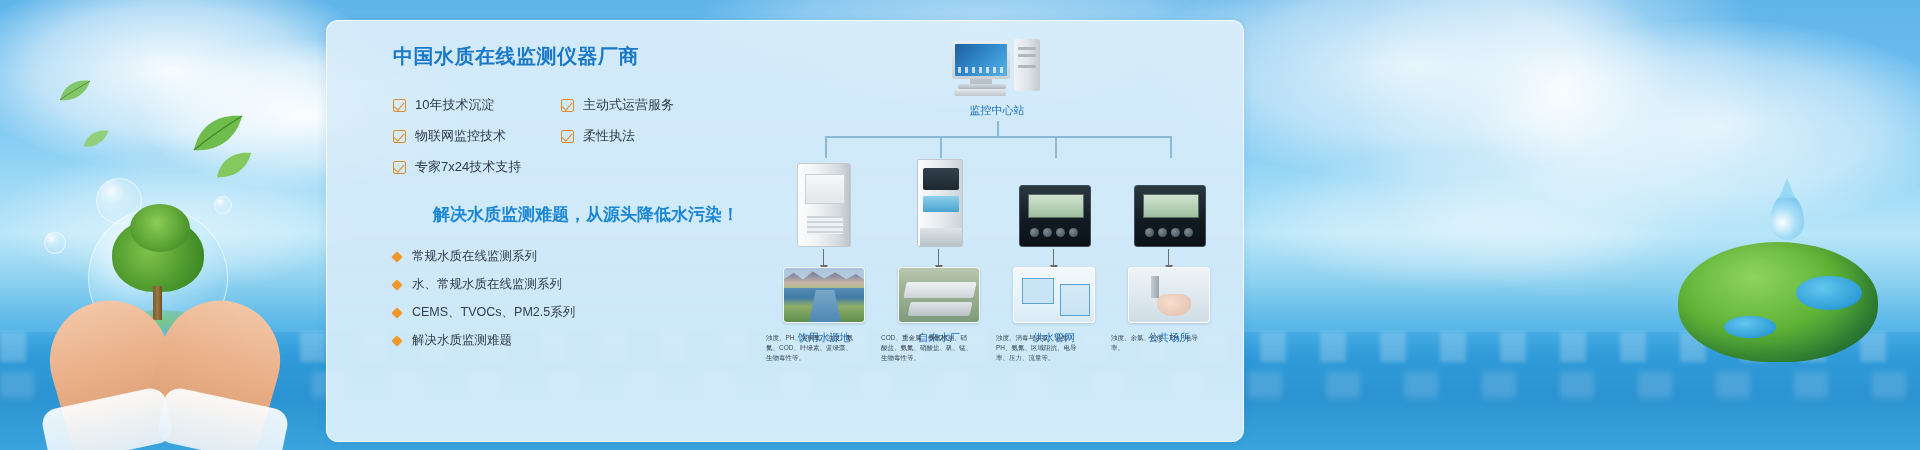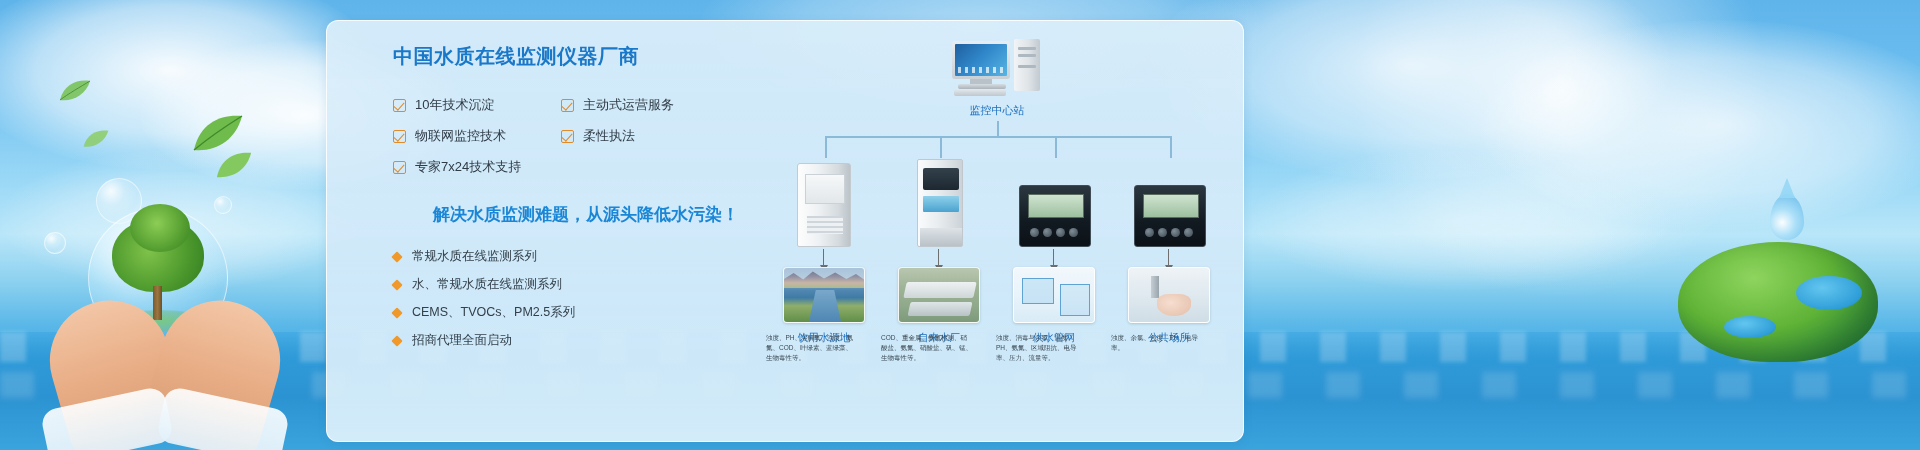--- a/index.html
+++ b/index.html
@@ -455,21 +455,21 @@
       <div class="bullet-item">
         <span class="dia"></span>
         <span class="bullet-label">水、常规水质在线监测系列</span>
       </div>
       <div class="bullet-item">
         <span class="dia"></span>
         <span class="bullet-label">CEMS、TVOCs、PM2.5系列</span>
       </div>
       <div class="bullet-item">
         <span class="dia"></span>
-        <span class="bullet-label">招商代理全面启动</span>
+        <span class="bullet-label">解决水质监测难题</span>
       </div>
     </div>
   </div>
 
   <div class="diagram">
 
     <div class="pc-wrap">
       <div class="monitor">
         <div class="screen"></div>
       </div>

